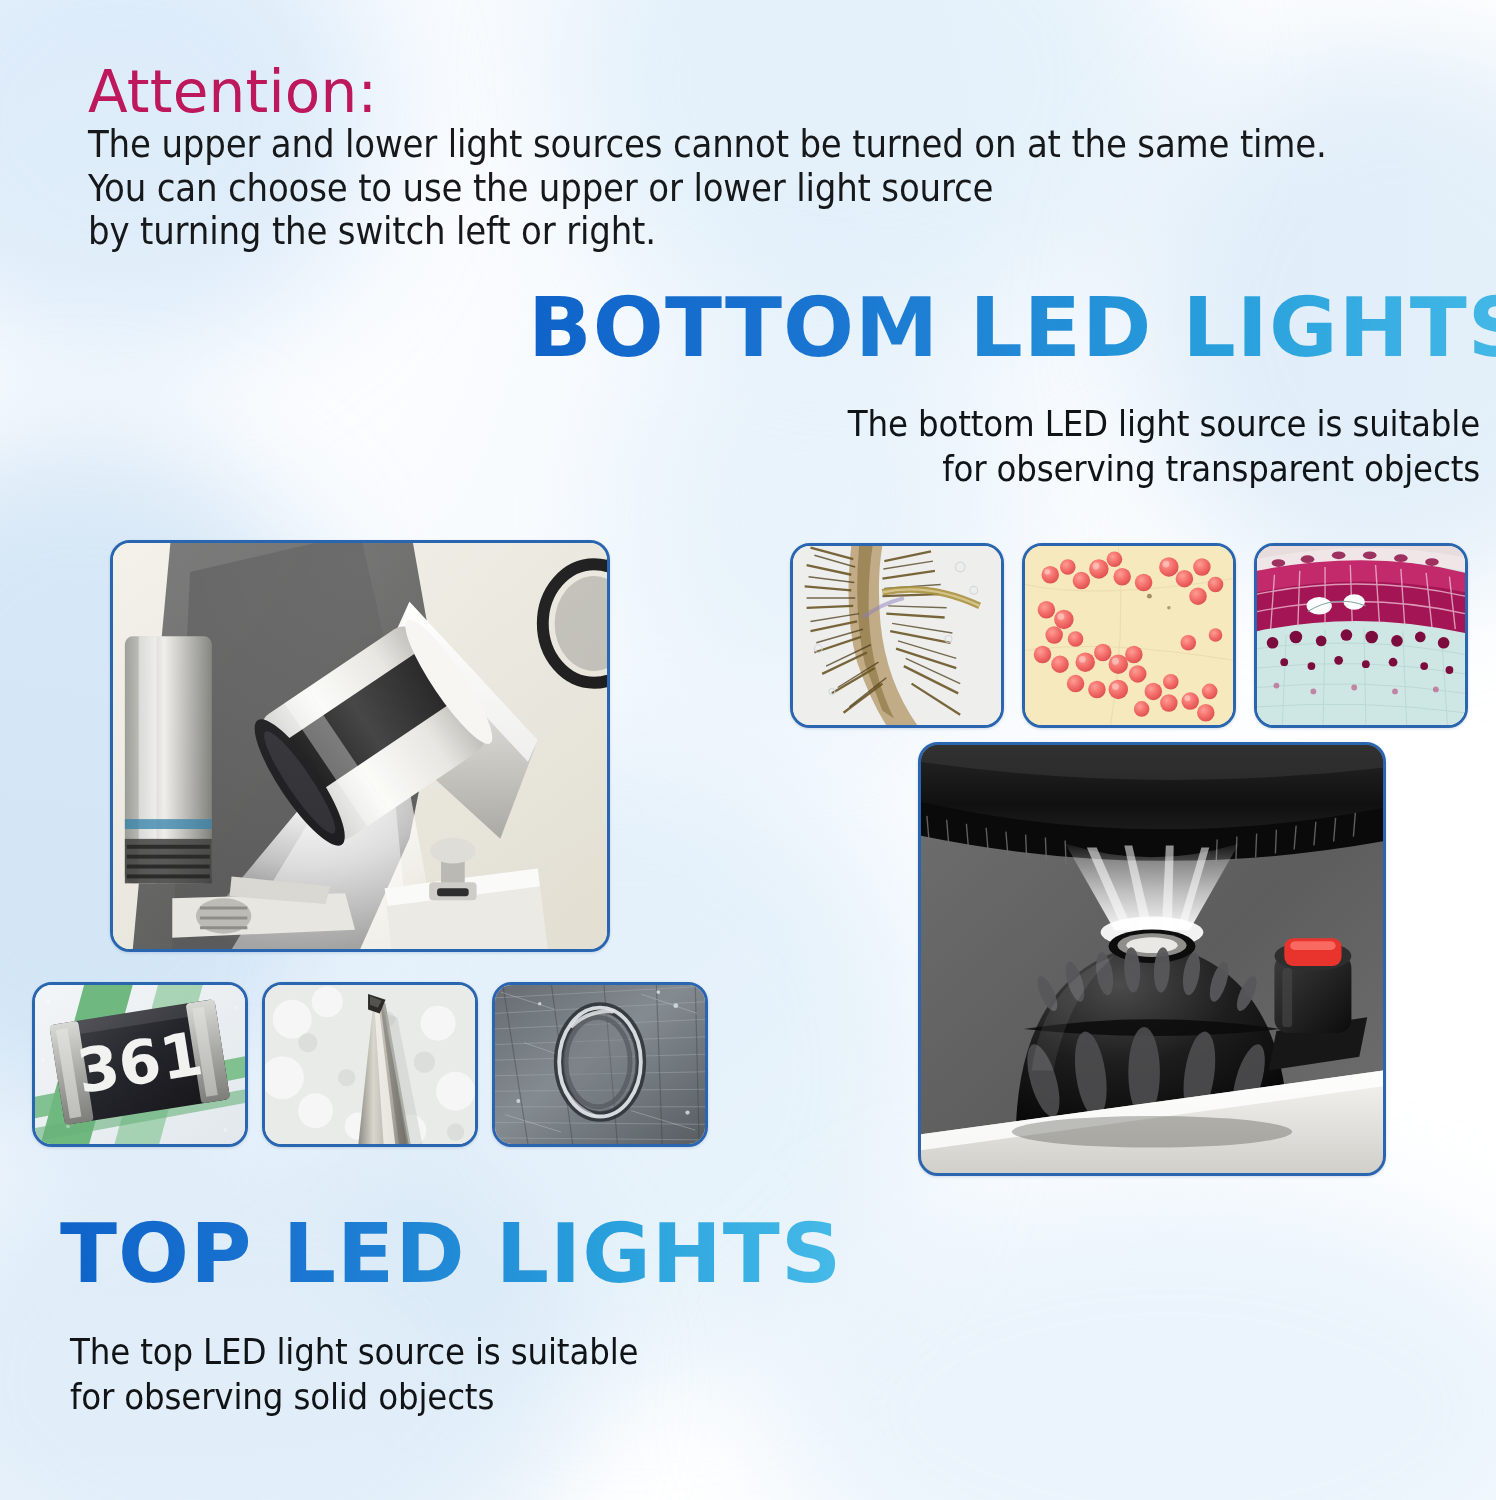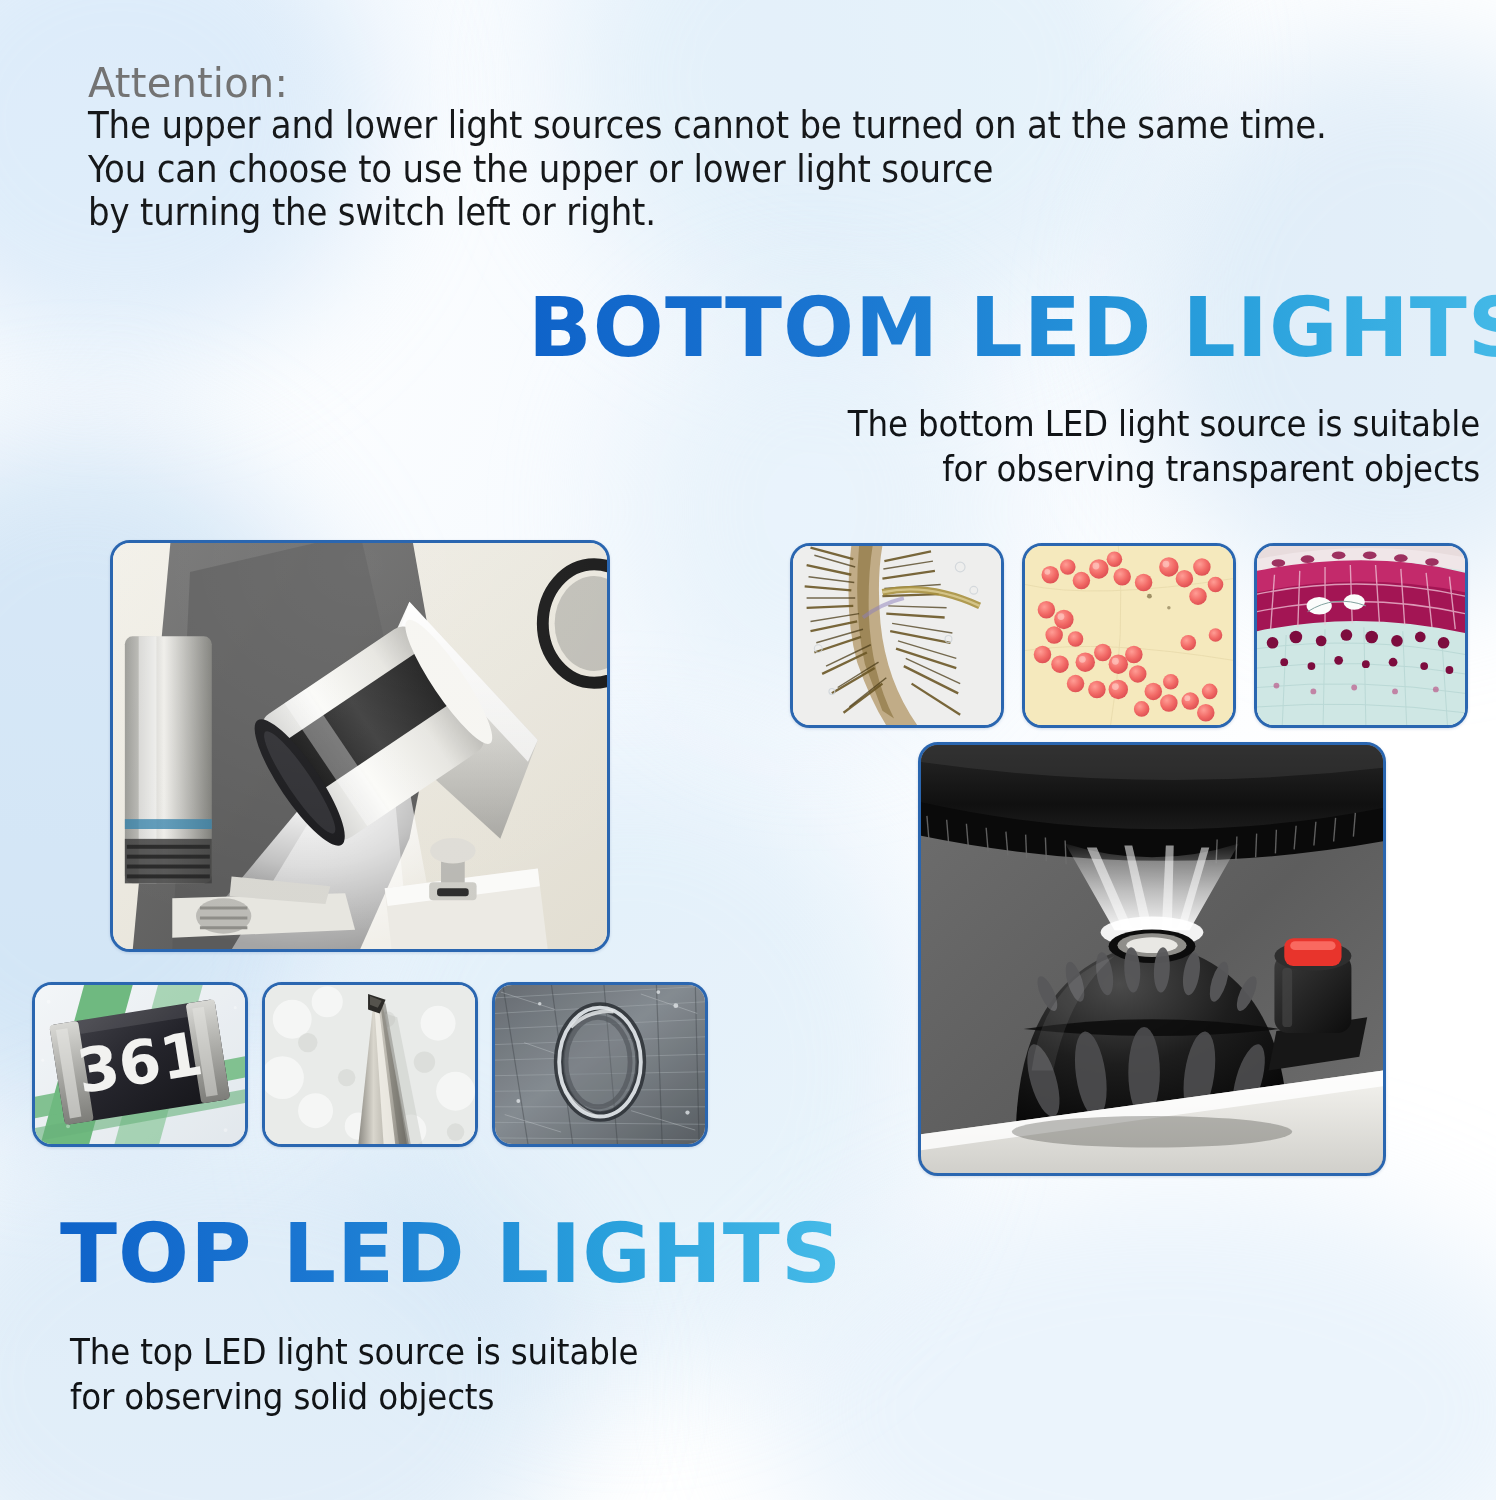--- a/index.html
+++ b/index.html
@@ -23,21 +23,21 @@
     background:
       radial-gradient(circle at 8% 18%,  #ffffff 0%, #f4f9fe 38%, #ffffff 72%),
       linear-gradient(115deg,#eef5fc 0%, #ffffff 30%, #ffffff 62%, #eaf3fb 100%);
   }
 
   
   .attention-wrap {
     position:absolute; left:88px; top:62px; width:1360px;
   }
   .attention-title {
-    font-size:40px; font-weight:400; color:#737373;
+    font-size:58px; font-weight:400; color:#be185d;
     letter-spacing:0.2px; line-height:1.05;
     font-family:"DejaVu Sans", sans-serif;
   }
   .attention-body {
     font-size:37px; font-weight:400; color:#16181a;
     line-height:1.18; letter-spacing:-0.2px;
     font-family:"DejaVu Sans", sans-serif;
     transform:scaleX(0.92); transform-origin:left center;
   }
 

